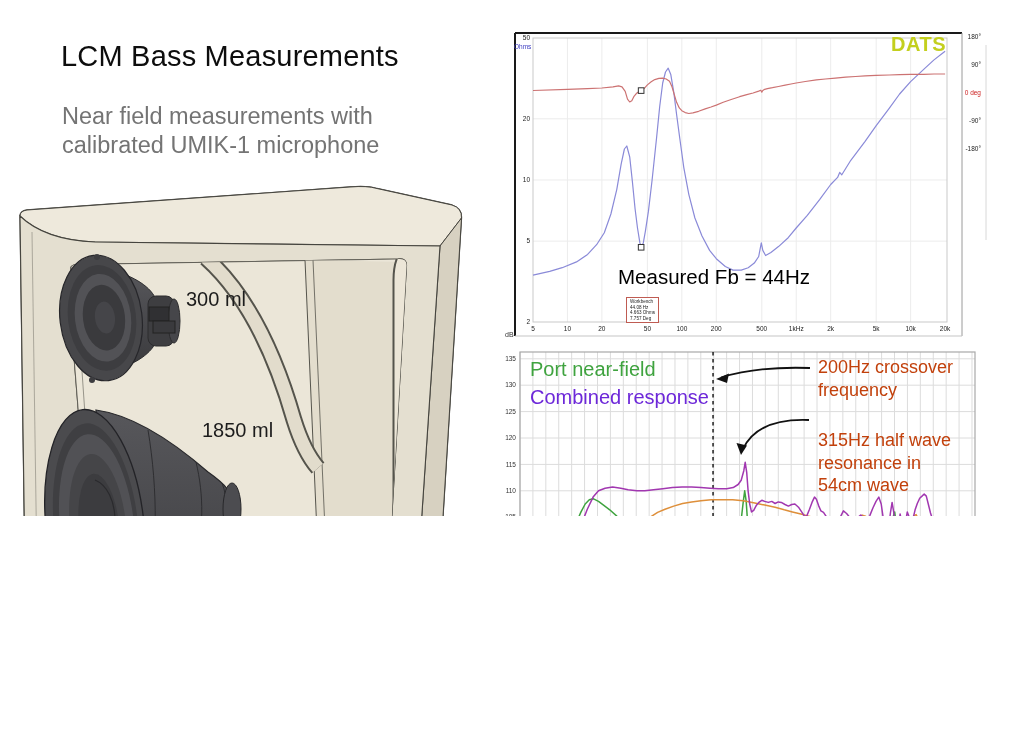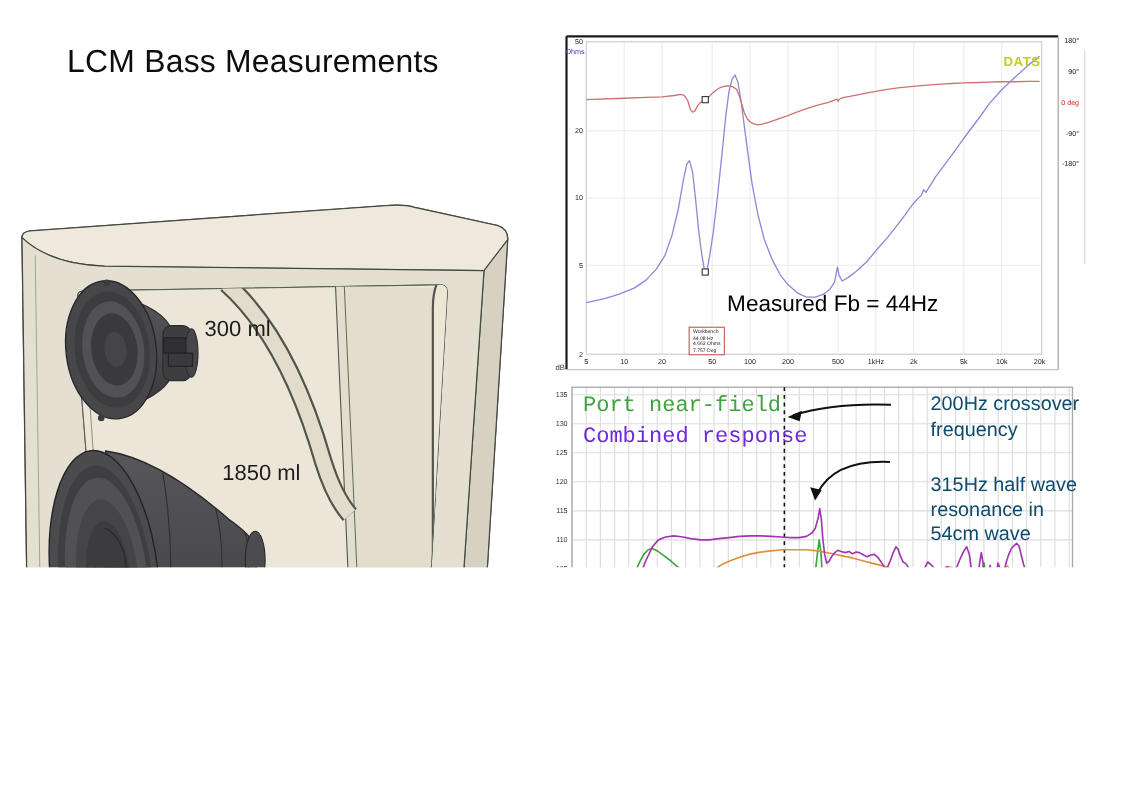--- a/index.html
+++ b/index.html
@@ -2,39 +2,43 @@
 <html><head>
 <meta charset="utf-8">
 <style>
   html,body{margin:0;padding:0;background:#ffffff;}
   .page{position:relative;width:1024px;height:516px;background:#ffffff;overflow:hidden;
         font-family:"Liberation Sans",sans-serif;}
   .abs{position:absolute;}
   .title{left:61px;top:40px;font-size:29px;font-weight:500;color:#0d0d0d;letter-spacing:.2px;}
   .subtitle{left:62px;top:102px;font-size:23.5px;color:#747474;line-height:29px;}
   .vol-label{font-size:20px;color:#1c1c1c;}
-  .dats{left:878px;top:33px;width:68px;text-align:right;font-size:12px;font-weight:bold;
-        color:#c3cf1e;letter-spacing:.5px;margin-top:16px;}
-  .fb-note{left:618px;top:265px;width:235px;text-align:right;font-size:20.5px;color:#000;}
+  .dats{left:878px;top:33px;width:68px;text-align:right;font-size:20px;font-weight:bold;
+        color:#c3cf1e;letter-spacing:.5px;}
+  .fb-note{left:618px;top:265px;width:235px;text-align:left;font-size:20.5px;color:#000;}
   .info-box{left:626px;top:297px;border:1px solid #bf5b52;padding:1px 3px;font-size:4.6px;
             line-height:5.6px;color:#222;background:#fff;}
-  .legend{left:530px;top:356px;line-height:27.5px;font-size:20px;font-family:Liberation Mono, monospace;}
-  .anno{width:152px;font-size:18px;line-height:22.5px;color:#0c4a6e;padding-left:28px;}
+  .legend{left:530px;top:356px;line-height:27.5px;font-size:20px;}
+  .anno{width:152px;font-size:18px;line-height:22.5px;color:#c2410c;}
   .anno1{left:818px;top:356px;}
   .anno2{left:818px;top:429px;}
   .db-label{left:505px;top:331px;font-size:7px;color:#333;}
   .footer-bar{left:0;top:724px;width:1024px;height:9px;background:#c8ccd2;}
   svg text{font-family:"Liberation Sans",sans-serif;}
 </style>
 </head>
 <body>
 
 <div class="page">
 
   <div class="abs title">LCM Bass Measurements</div>
+  <div class="abs subtitle">
+    <span>Near field measurements with</span><br>
+    <span>calibrated UMIK-1 microphone</span>
+  </div>
 
   <svg class="abs" style="left:0;top:180px" width="500" height="550" viewBox="0 180 500 550">
     <defs>
       <linearGradient id="gDrv" x1="0" y1="0" x2="0" y2="1">
         <stop offset="0" stop-color="#57575b"></stop>
           <stop offset="1" stop-color="#3a3a3d"></stop>
       </linearGradient>
       <filter id="soft" x="-40%" y="-40%" width="180%" height="180%">
         <feGaussianBlur stdDeviation="7"></feGaussianBlur>
       </filter>

